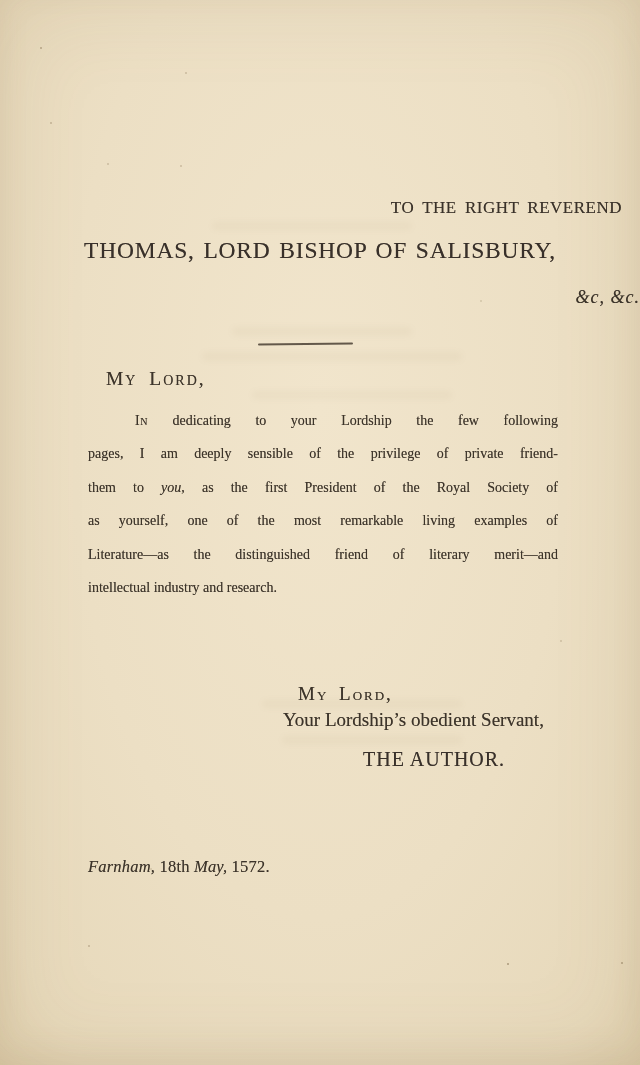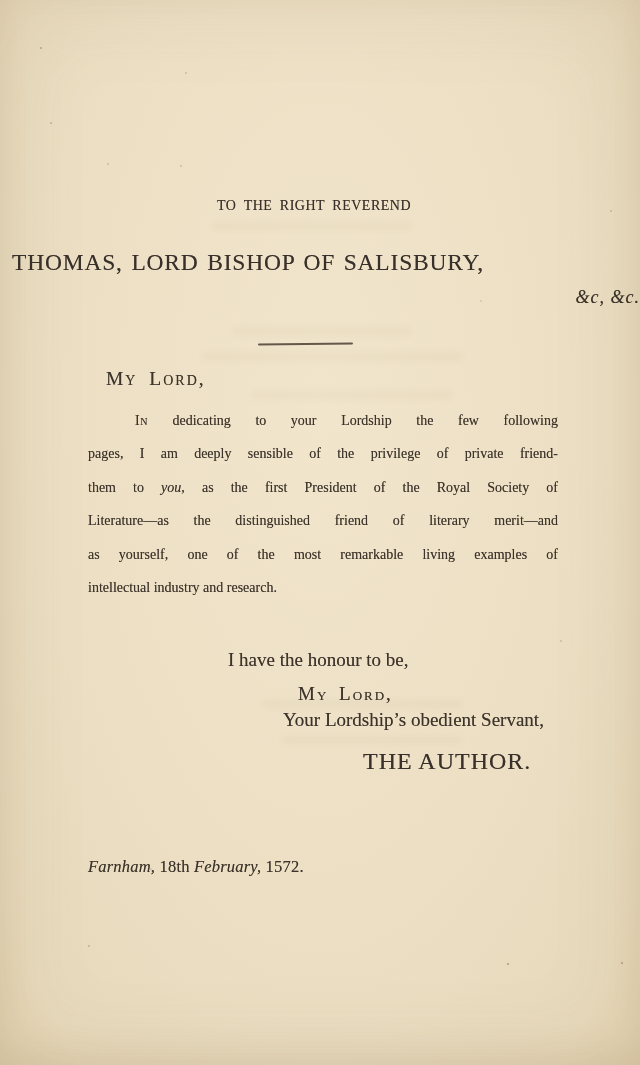--- a/index.html
+++ b/index.html
@@ -59,38 +59,39 @@
   .b4 { left: 252px; top: 391px; width: 200px; height: 8px; }
   .b5 { left: 262px; top: 700px; width: 200px; height: 8px; }
   .b6 { left: 282px; top: 736px; width: 180px; height: 8px; }
 
   .ink { text-shadow: 0 0 0.5px rgba(60,50,40,0.55); }
 
   .ded-to {
     position: absolute;
     left: 6px; right: 18px;
     top: 199px;
-    text-align: center;
-    font-size: 14px;
+    text-align: right;
+    font-size: 17px;
     letter-spacing: 0.5px;
     word-spacing: 3.5px;
     line-height: 1;
     color: #3a322a;
   }
   .dedicatee {
     position: absolute;
     left: 0; right: 0;
     top: 239px;
+    text-align: center;
     font-size: 23.5px;
     letter-spacing: 0.8px;
     word-spacing: 2px;
     line-height: 1;
     color: #38302a;
     font-weight: normal;
-    margin: 12px;
+    margin: 0;
   }
   .etc {
     position: absolute;
     left: 2px; right: 0;
     top: 288px;
     text-align: right;
     font-style: italic;
     font-size: 18px;
     line-height: 1;
     letter-spacing: 1px;
@@ -131,21 +132,21 @@
   .body em, .dateline em { font-style: italic; }
 
   .close-line { position: absolute; font-size: 19px; line-height: 1; }
   .close-1 { left: 228px; top: 650px; }
   .close-2 { left: 298px; top: 684px; font-variant: small-caps; letter-spacing: 2px; word-spacing: 4px; }
   .close-3 { left: 283px; top: 710px; }
   .signature {
     position: absolute;
     left: 363px;
     top: 749px;
-    font-size: 24px;
+    font-size: 20px;
     letter-spacing: 1px;
     line-height: 1;
     color: #38302a;
   }
   .dateline {
     position: absolute;
     left: 88px;
     top: 859px;
     font-size: 16.5px;
     line-height: 1;
@@ -172,27 +173,26 @@
   <div class="etc ink">&amp;c, &amp;c.</div>
 
   <div class="rule"></div>
 
   <div class="salute ink">My Lord,</div>
 
   <div class="body ink">
     <div class="bline first"><span class="sc">In</span><span> dedicating to your Lordship the few following</span></div>
     <div class="bline">pages, I am deeply sensible of the privilege of private friend-</div>
     <div class="bline"><span>them to </span><em>you</em><span>, as the first President of the Royal Society of</span></div>
+    <div class="bline">as yourself, one of the most remarkable living examples of</div>
     <div class="bline">Literature—as the distinguished friend of literary merit—and</div>
-    <div class="bline">as yourself, one of the most remarkable living examples of</div>
     <div class="bline last">intellectual industry and research.</div>
   </div>
 
-  <div class="close-line close-1 ink">I have the honour to be,</div>
 
   <div class="close-line close-2 ink">My Lord,</div>
 
   <div class="close-line close-3 ink">Your Lordship’s obedient Servant,</div>
 
   <div class="signature ink">THE AUTHOR.</div>
 
-  <div class="dateline ink"><em>Farnham,</em><span> 18th </span><em>February,</em><span> 1572.</span></div>
+  <div class="dateline ink"><em>Farnham,</em><span> 18th </span><em>May,</em><span> 1572.</span></div>
 </div>
 
 </body></html>

